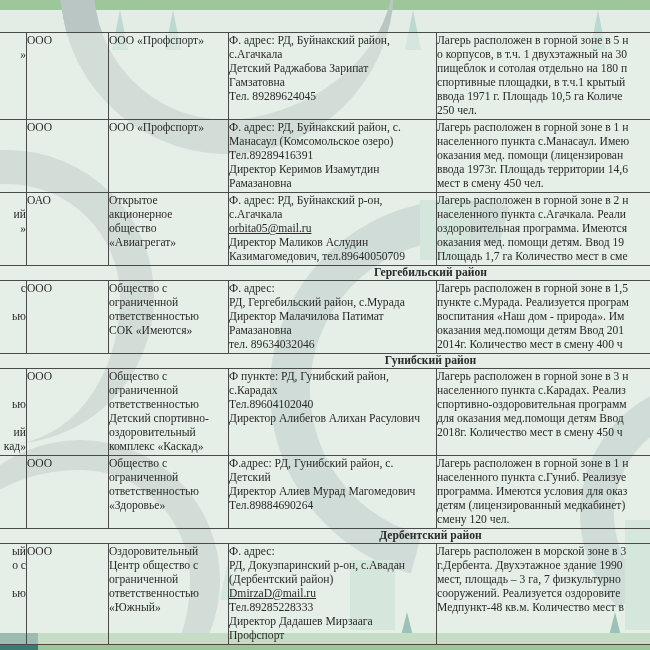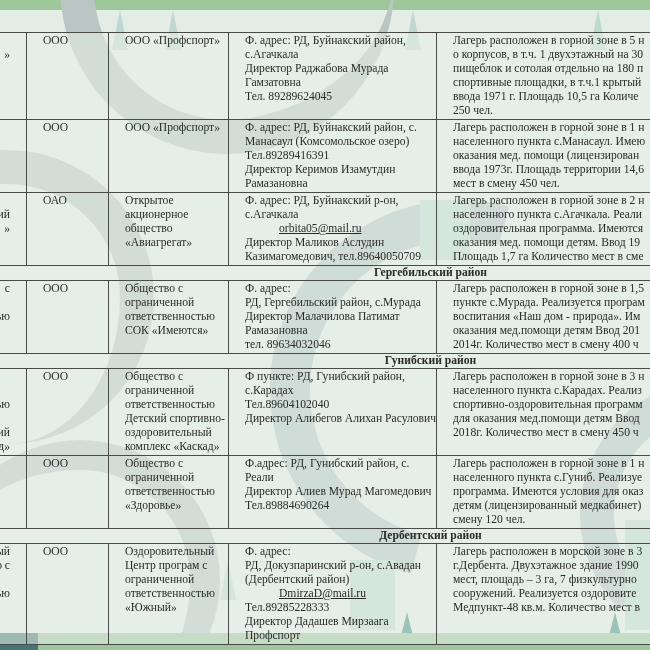--- a/index.html
+++ b/index.html
@@ -12,26 +12,26 @@
   .bg { position:absolute; inset:0; z-index:0; overflow:hidden; }
   .band-top { position:absolute; left:0; top:0; width:650px; height:10px; background:#9dc69a; }
   .band-bot { position:absolute; left:0; top:633px; width:650px; height:17px; background:#9dc69a; }
   .band-bot-dark { position:absolute; left:0; top:633px; width:38px; height:17px; background:#3f7a72; }
   .road { position:absolute; border-style:solid; border-color:#b9c6c3; border-radius:50%; }
   .tree { position:absolute; width:0; height:0; border-left:8px solid transparent; border-right:8px solid transparent; border-bottom:40px solid #bcd9cf; }
   .tree.dark { border-bottom-color:#3f8a7c; }
   .house { position:absolute; background:#bfd9cc; }
   .wrap { position:absolute; left:-40px; top:32px; z-index:1; }
   table { border-collapse:collapse; table-layout:fixed; width:700px; font-size:11.6px; line-height:14px; }
-  td { border:1px solid #4a4a4a; vertical-align:top; padding:1px 16px; background:rgba(232,240,234,0.55); }
+  td { border:1px solid #4a4a4a; vertical-align:top; padding:1px 0; background:rgba(232,240,234,0.55); }
   td.region { text-align:center; font-weight:bold; padding:0 0 0 240px; }
   .c0 { width:66px; } .c1 { width:82px; } .c2 { width:120px; } .c3 { width:208px; } .c4 { width:224px; }
   .c0 { text-align:right; }
   .ln { display:block; white-space:nowrap; }
-  .email { text-decoration:underline;margin-left:34px; }
+  .email { text-decoration:underline; }
   .nowrap { white-space:nowrap; overflow:hidden; }
 </style>
 </head>
 <body>
 
 <div class="bg">
   <div class="band-top"></div>
   <div class="road" style="left:60px;top:-180px;width:300px;height:300px;border-width:0 0 34px 34px;transform:rotate(-10deg);"></div>
   <div class="road" style="left:-140px;top:150px;width:260px;height:260px;border-width:34px 34px 0 0;"></div>
   <div class="road" style="left:270px;top:200px;width:300px;height:300px;border-width:40px;border-color:#b4c4c0 transparent transparent #b4c4c0;transform:rotate(-30deg);"></div>
@@ -67,21 +67,21 @@
           <span class="ln">&nbsp;</span>
           <span class="ln">»</span>
         </td>
         <td><span>ООО</span></td>
         <td>
             <span class="ln">ООО «Профспорт»</span>
           </td>
         <td>
           <span class="ln">Ф.  адрес: РД, Буйнакский район,</span>
           <span class="ln">с.Агачкала</span>
-          <span class="ln">Директор Раджабова Мурада</span>
+          <span class="ln">Детский Раджабова Зарипат</span>
           <span class="ln">Гамзатовна</span>
           <span class="ln">Тел. 89289624045</span>
         </td>
         <td class="nowrap">
           <span class="ln">Лагерь расположен в горной зоне в 5 н</span>
           <span class="ln">о корпусов, в т.ч. 1 двухэтажный на 30</span>
           <span class="ln">пищеблок и сотолая отдельно на 180 п</span>
           <span class="ln">спортивные площадки, в т.ч.1 крытый</span>
           <span class="ln">ввода 1971 г. Площадь 10,5 га Количе</span>
           <span class="ln">250 чел.</span>
@@ -213,21 +213,21 @@
         <td class="c0"></td>
         <td><span>ООО</span></td>
         <td>
           <span class="ln">Общество с</span>
           <span class="ln">ограниченной</span>
           <span class="ln">ответственностью</span>
           <span class="ln">«Здоровье»</span>
         </td>
         <td>
           <span class="ln">Ф.адрес: РД,  Гунибский район, с.</span>
-          <span class="ln">Реали</span>
+          <span class="ln">Детский</span>
           <span class="ln">Директор Алиев Мурад Магомедович</span>
           <span class="ln">Тел.89884690264</span>
         </td>
         <td class="nowrap">
           <span class="ln">Лагерь расположен в горной зоне в 1 н</span>
           <span class="ln">населенного пункта с.Гуниб. Реализуе</span>
           <span class="ln">программа. Имеются условия для оказ</span>
           <span class="ln">детям (лицензированный медкабинет)</span>
           <span class="ln">смену 120 чел.</span>
         </td>
@@ -240,21 +240,21 @@
       <tr style="height:100px;">
         <td class="c0">
           <span class="ln">ый</span>
           <span class="ln">о с</span>
           <span class="ln">&nbsp;</span>
           <span class="ln">ью</span>
         </td>
         <td><span>ООО</span></td>
         <td>
           <span class="ln">Оздоровительный</span>
-          <span class="ln">Центр програм с</span>
+          <span class="ln">Центр общество с</span>
           <span class="ln">ограниченной</span>
           <span class="ln">ответственностью</span>
           <span class="ln">«Южный»</span>
         </td>
         <td>
           <span class="ln">Ф. адрес:</span>
           <span class="ln">РД, Докузпаринский р-он, с.Авадан</span>
           <span class="ln">(Дербентский район)</span>
           <span class="ln email">DmirzaD@mail.ru</span>
           <span class="ln">Тел.89285228333</span>

